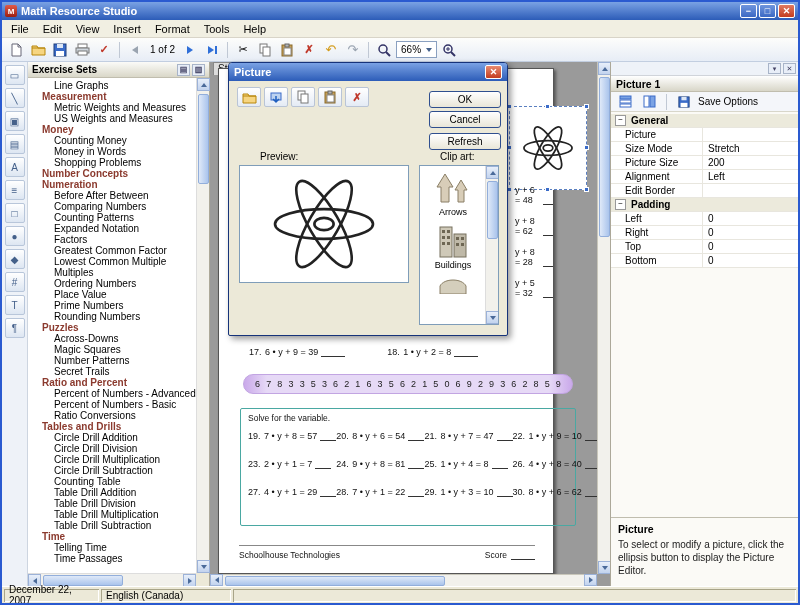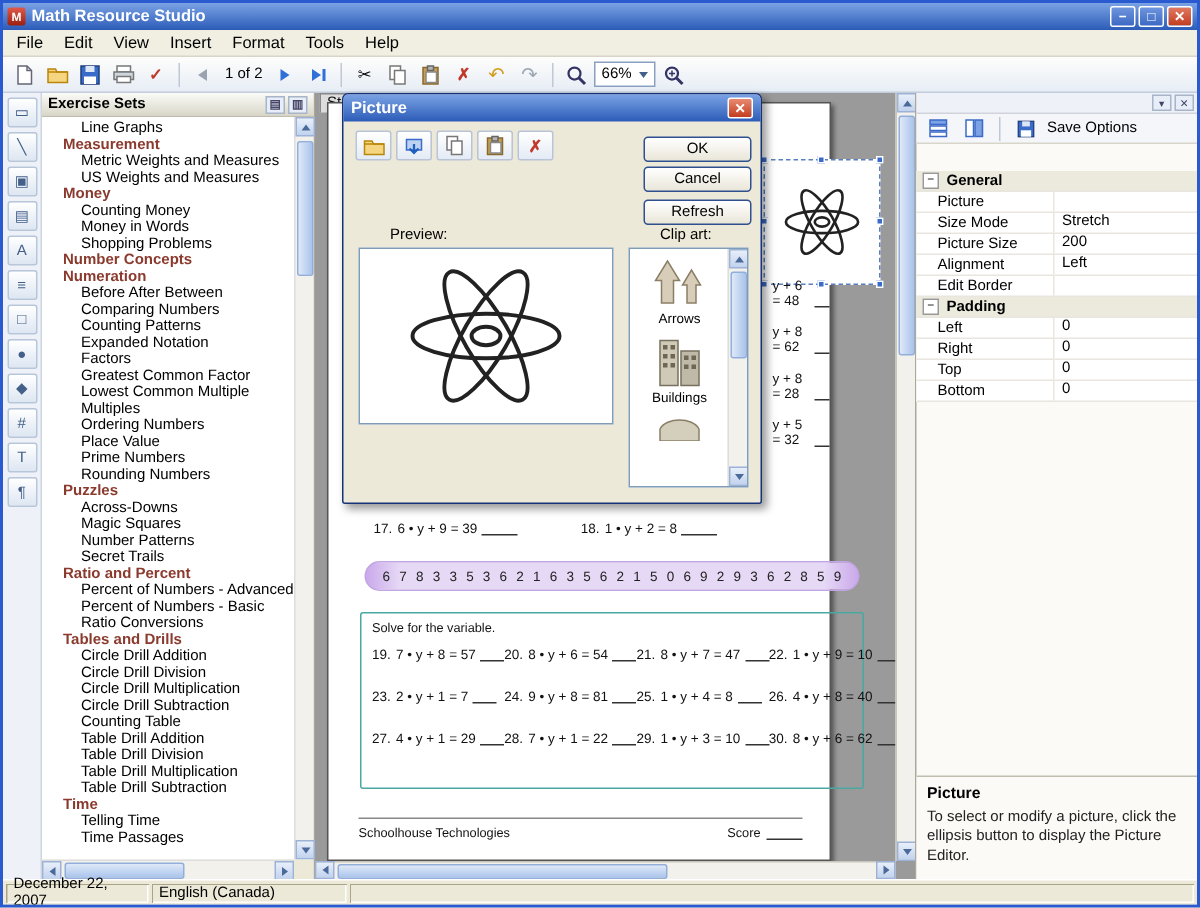--- a/index.html
+++ b/index.html
@@ -138,21 +138,21 @@
   .rightpanel { position: absolute; left: 608px; top: 60px; right: 0; bottom: 17px; background: #fbfaf6; border-left: 1px solid #aca899; }
   .rp-topstrip { height: 14px; display: flex; justify-content: flex-end; align-items: center; gap: 2px; padding: 0 2px;
     background: #eef2f8; border-bottom: 1px solid #d0d4da; }
   .rp-mini { width: 13px; height: 11px; border: 1px solid #a8b4c8; background: #e8eef8; color: #446;
     font-size: 7px; display: flex; align-items: center; justify-content: center; }
   .rp-header { height: 16px; background: linear-gradient(#ffffff,#d8d6c8); border-bottom: 1px solid #c0bdae;
     display: flex; align-items: center; padding: 0 5px; font-weight: 600; font-size: 10.5px; }
   .rp-toolbar { height: 20px; display: flex; align-items: center; gap: 4px; padding: 0 4px;
     border-bottom: 1px solid #d8d6ca; background: #f4f6fa; font-size: 10px; }
   .pg { position: absolute; top: 52px; left: 0; right: 0; background: #fff; }
-  .pg-row { display: flex; height: 14px; border-bottom: 1px solid #e8e6de; font-size: 10px; align-items: flex-start; background: #fff; }
+  .pg-row { display: flex; height: 14px; border-bottom: 1px solid #e8e6de; font-size: 10px; align-items: center; background: #fff; }
   .pg-label { width: 92px; padding-left: 14px; border-right: 1px solid #e8e6de; height: 100%; display: flex; align-items: center; }
   .pg-value { flex: 1; padding-left: 5px; }
   .pg-row[data-kind="cat"] { background: #eceadc; font-weight: bold; }
   .pg-row[data-kind="cat"] .pg-label { border-right: none; width: auto; padding-left: 4px; }
   .pg-row[data-kind="cat"] .pg-label::before { content: "−"; display: inline-block; width: 9px; height: 9px;
     line-height: 8px; text-align: center; border: 1px solid #999; background: #fff; margin-right: 5px;
     font-size: 8px; font-weight: 400; }
   .rp-help { position: absolute; left: 0; right: 0; top: 455px; bottom: 0; border-top: 1px solid #c0bdae;
     background: #fbfaf6; padding: 5px 7px; }
   .rp-help-title { font-weight: bold; font-size: 10.5px; margin-bottom: 3px; }
@@ -738,20 +738,23 @@
           <span class="arr-rt"></span>
         </span>
     </div>
   </div>
 
   <div class="rightpanel">
     <div class="rp-topstrip">
       <span class="rp-mini">▾</span>
       <span class="rp-mini">✕</span>
     </div>
+    <div class="rp-header">
+      <span>Picture 1</span>
+    </div>
     <div class="rp-toolbar">
       <span class="tbtn">
           <svg width="13" height="13" viewBox="0 0 13 13">
             <rect x="1" y="1" width="11" height="3" fill="#7aa2e4" stroke="#3a6bc8"></rect>
             <rect x="1" y="5" width="11" height="3" fill="#fff" stroke="#3a6bc8"></rect>
             <rect x="1" y="9" width="11" height="3" fill="#fff" stroke="#3a6bc8"></rect>
           </svg>
         </span>
       <span class="tbtn">
           <svg width="13" height="13" viewBox="0 0 13 13">

